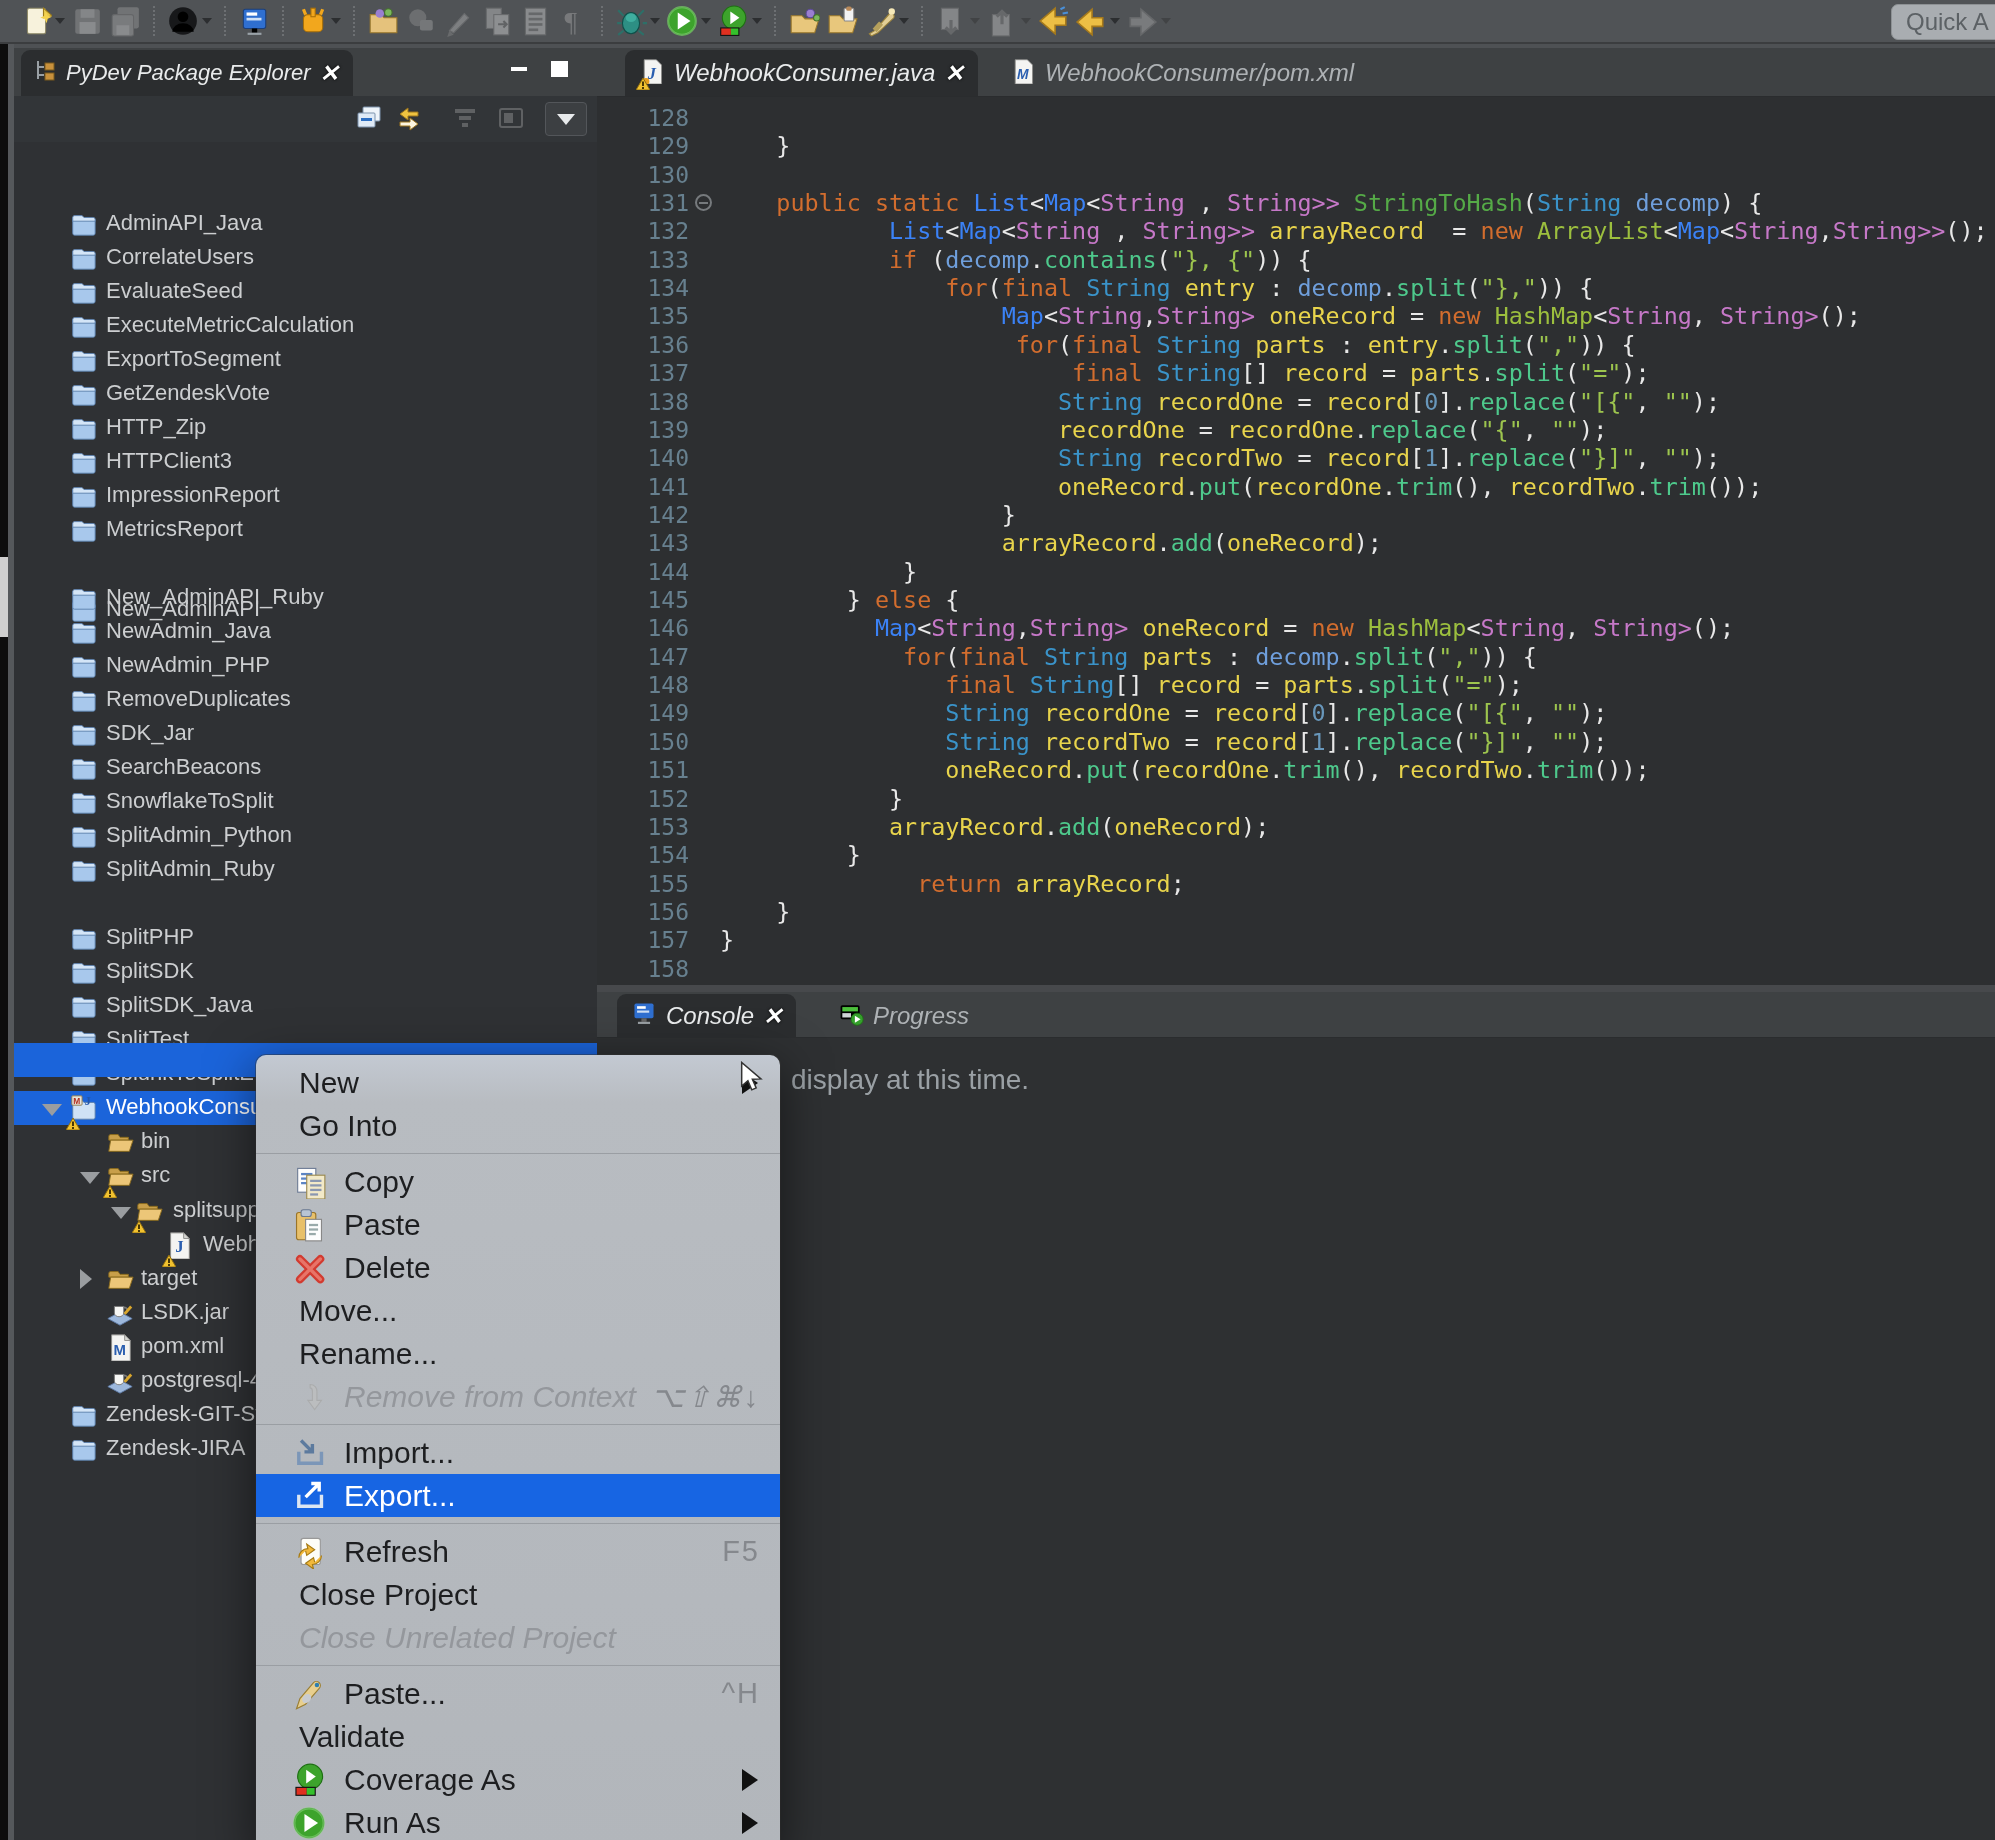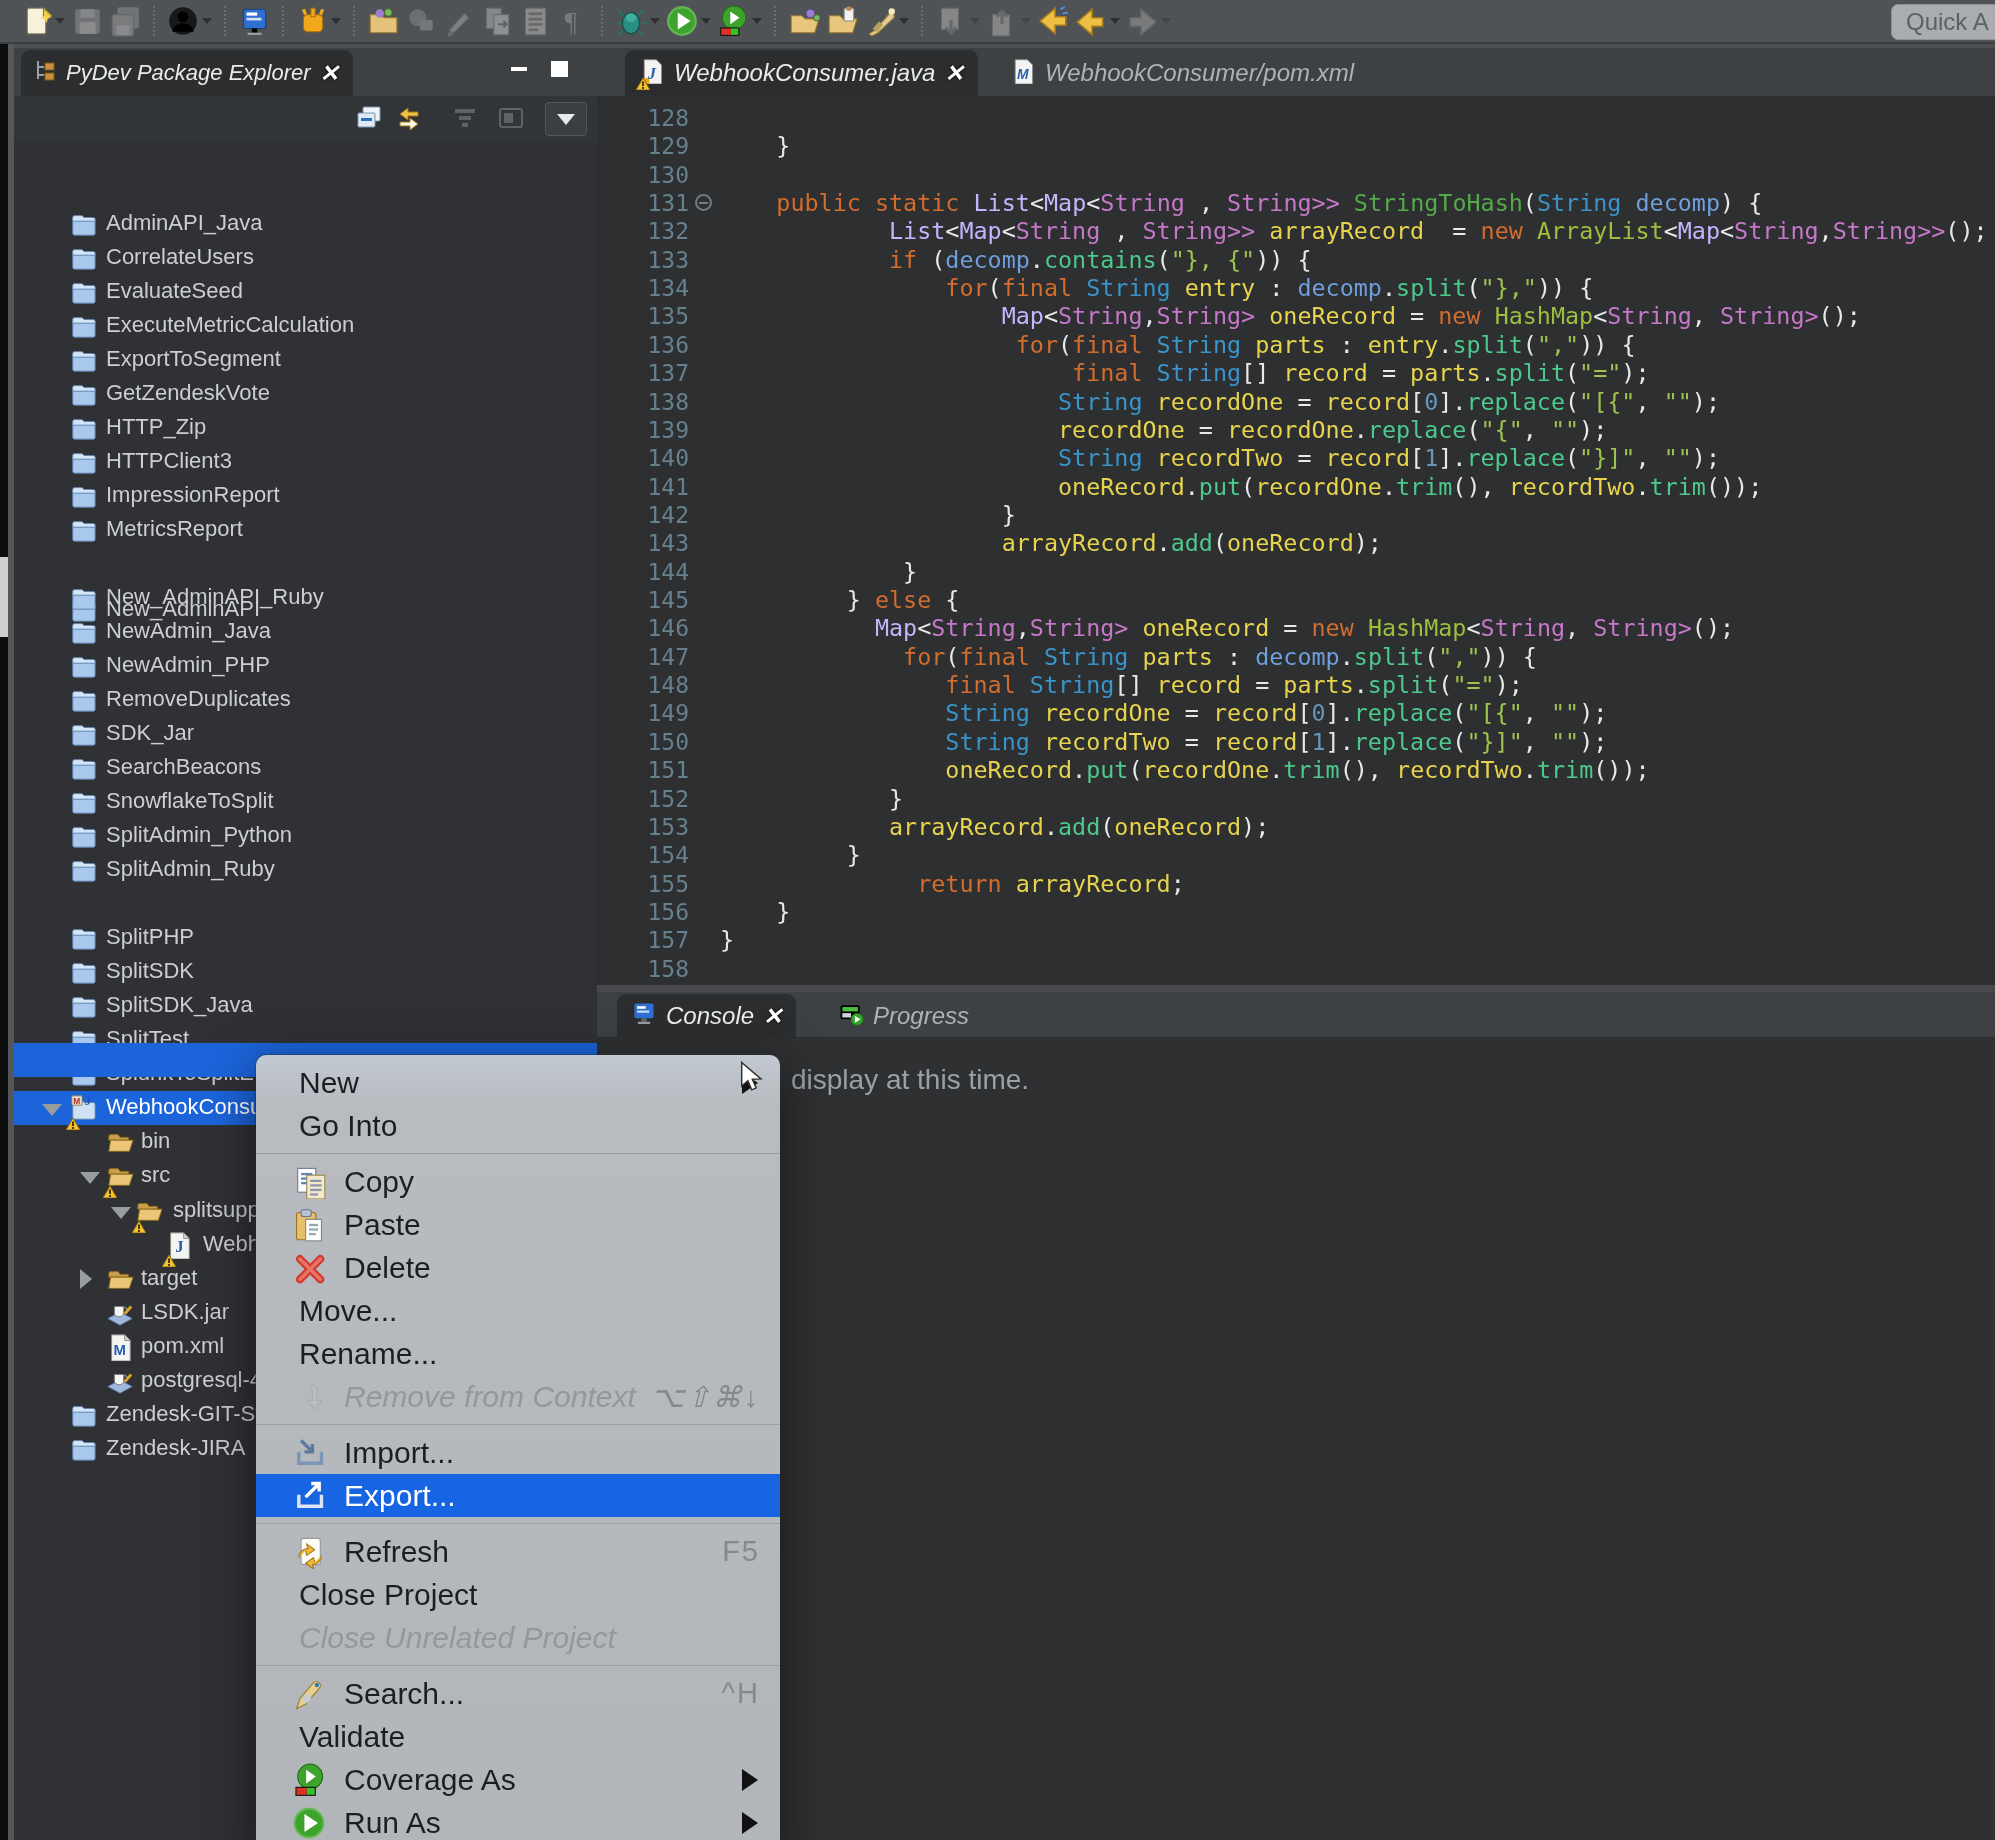--- a/index.html
+++ b/index.html
@@ -47,21 +47,21 @@
   
   #editor{position:absolute;left:597px;top:48px;width:1399px;height:937px;background:#2d2f31;}
   #editor .tabstrip{height:48px;}
   #code{position:absolute;left:0;top:48px;width:100%;height:890px;font-family:"DejaVu Sans Mono","Liberation Mono",monospace;
         font-size:23.4px;line-height:28px;white-space:pre;}
   .cline{position:absolute;height:28px;left:0;width:100%;}
   .lnum{position:absolute;left:0;width:92px;text-align:right;color:#67808f;font-size:23px;font-family:"DejaVu Sans Mono","Liberation Mono",monospace;}
   .fold{position:absolute;left:98px;top:5px;width:17px;height:17px;border:2px solid #767a7d;border-radius:50%;box-sizing:border-box;}
   .fold:after{content:"";position:absolute;left:2px;right:2px;top:5.5px;border-top:2px solid #767a7d;}
   .ctext{position:absolute;left:123px;}
-  .tk-k{color:#d26d2e}.tk-t{color:#c4b5fd}.tk-g{color:#c678c8}.tk-b{color:#3a93c9}
+  .tk-k{color:#d26d2e}.tk-t{color:#3b82f6}.tk-g{color:#c678c8}.tk-b{color:#3a93c9}
   .tk-p{color:#6f9fdc}.tk-m{color:#55aa47}.tk-c{color:#4ec98c}.tk-s{color:#9dc54e}
   .tk-v{color:#e8d44c}.tk-C{color:#9cbf3e}.tk-n{color:#6897bb}.tk-w{color:#e8e8e8}
   
   #console-sash{position:absolute;left:597px;top:985px;width:1399px;height:7px;background:#47494c;}
   #console{position:absolute;left:597px;top:992px;width:1399px;height:849px;background:#2e3032;}
   #console .tabstrip{height:45px;}
   #console-msg{position:absolute;left:194px;top:72px;color:#9aa0a5;font-size:28px;}
   #blue-strip{position:absolute;left:14px;top:1043px;width:583px;height:34px;background:#1b64da;}
   
   #menu{position:absolute;left:256px;top:1055px;width:524px;height:796px;
@@ -754,21 +754,21 @@
       <div class="mrow disabled">
         <span class="mlabel">Close Unrelated Project</span>
       </div>
       <div class="msep"></div>
       <div class="mrow hasicon">
         <span class="micon"><svg width="34" height="34" viewBox="0 0 30 30">
             <path d="M4 28 l8 -4 12 -14 a3.5 3.5 0 0 0 -5 -5 L7 19 z" fill="#e8cf8e" stroke="#9a7e34"></path>
             <ellipse cx="13" cy="19" rx="4.5" ry="3.5" fill="#c9ccd0" transform="rotate(-45 13 19)"></ellipse>
             <circle cx="22" cy="7" r="2" fill="#2e7fb0"></circle>
           </svg></span>
-        <span class="mlabel">Search...</span>
+        <span class="mlabel">Paste...</span>
         <span class="mshort">^H</span>
       </div>
       <div class="mrow">
         <span class="mlabel">Validate</span>
       </div>
       <div class="mrow hasicon">
         <span class="micon"><svg width="34" height="34" viewBox="0 0 30 30">
             <circle cx="16" cy="12" r="11" fill="#3da32c" stroke="#1d6f12"></circle>
             <polygon points="12.5,6 21,12 12.5,18" fill="#ffffff"></polygon>
             <rect x="3" y="21" width="18" height="8" fill="#111"></rect>

